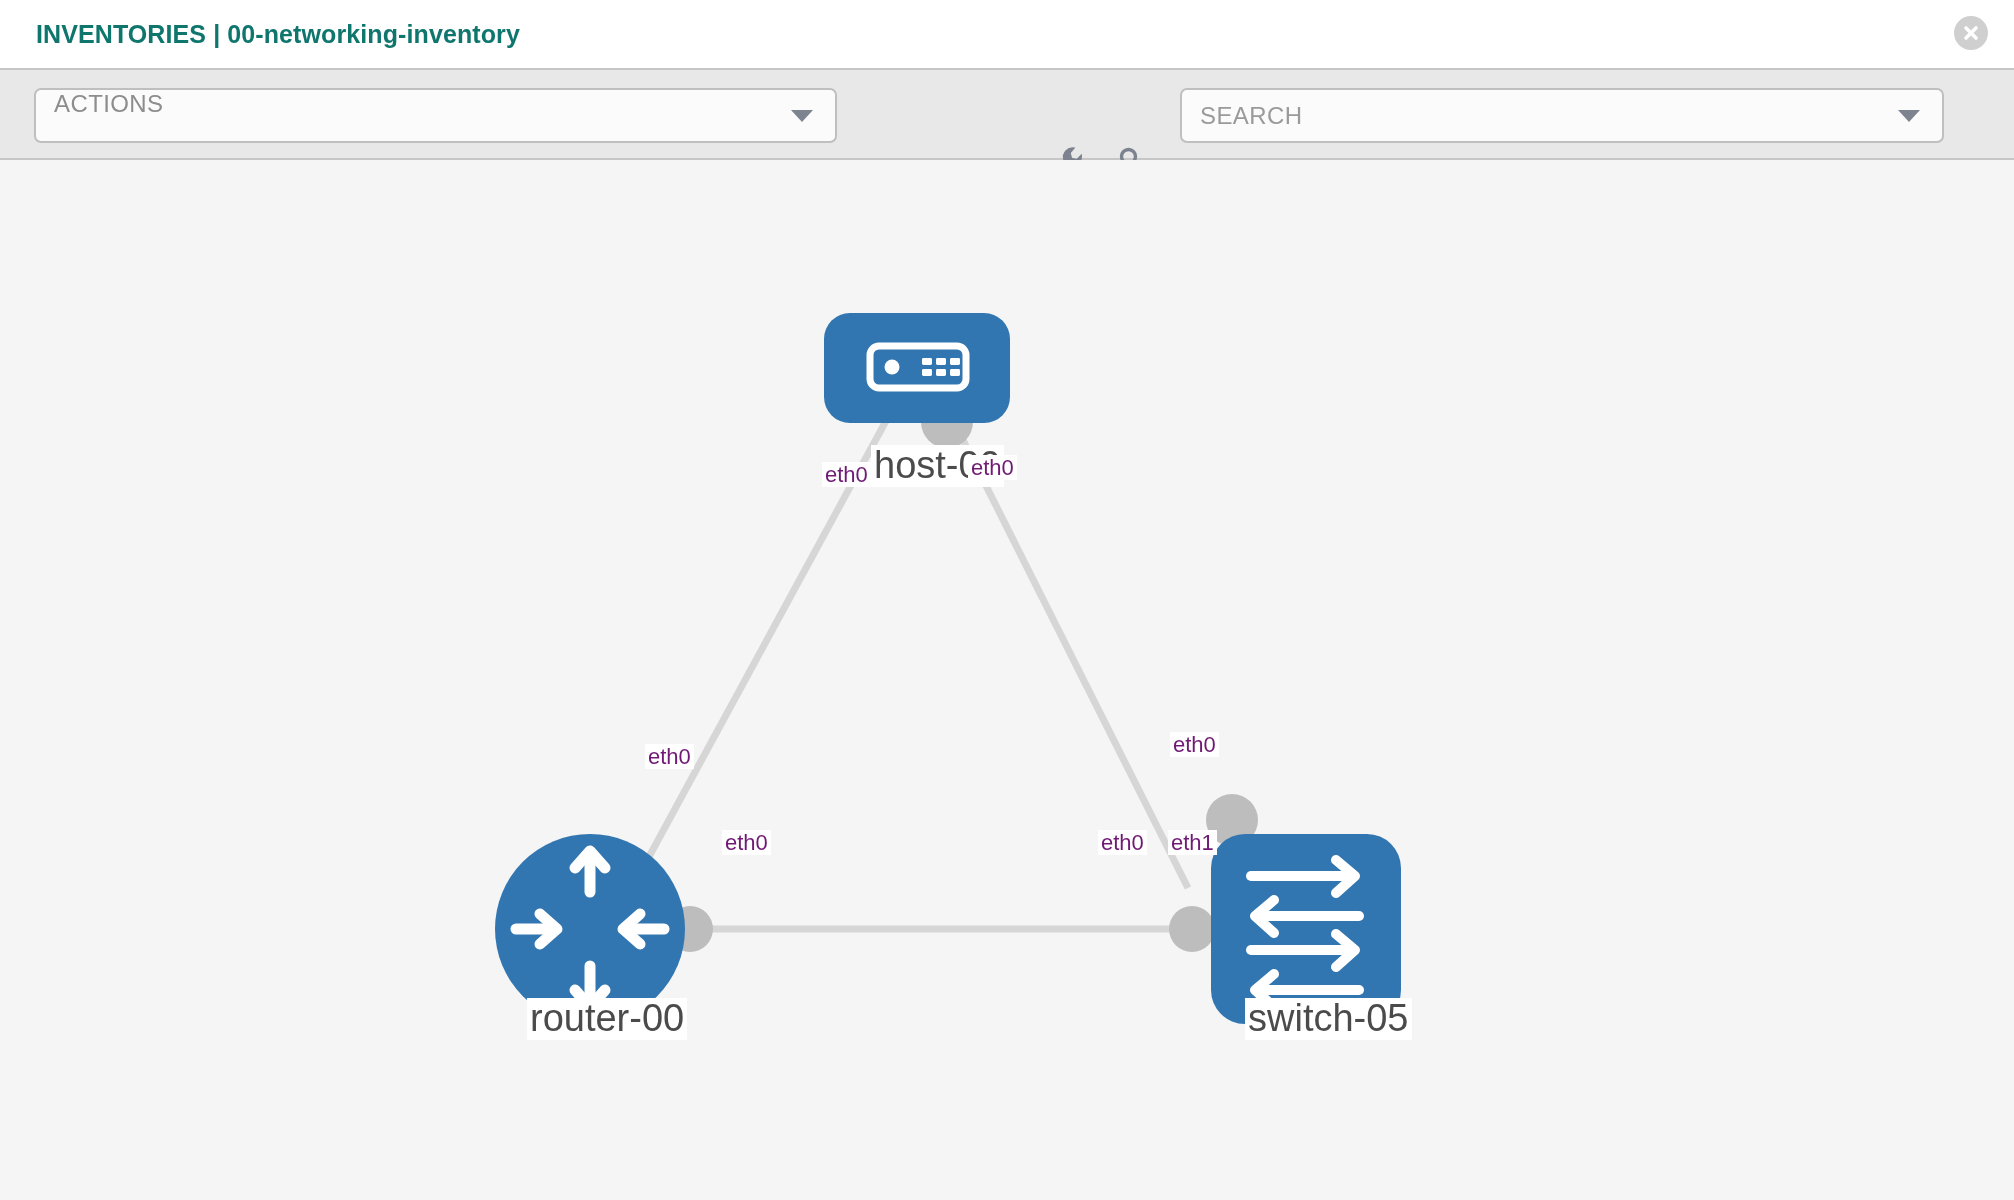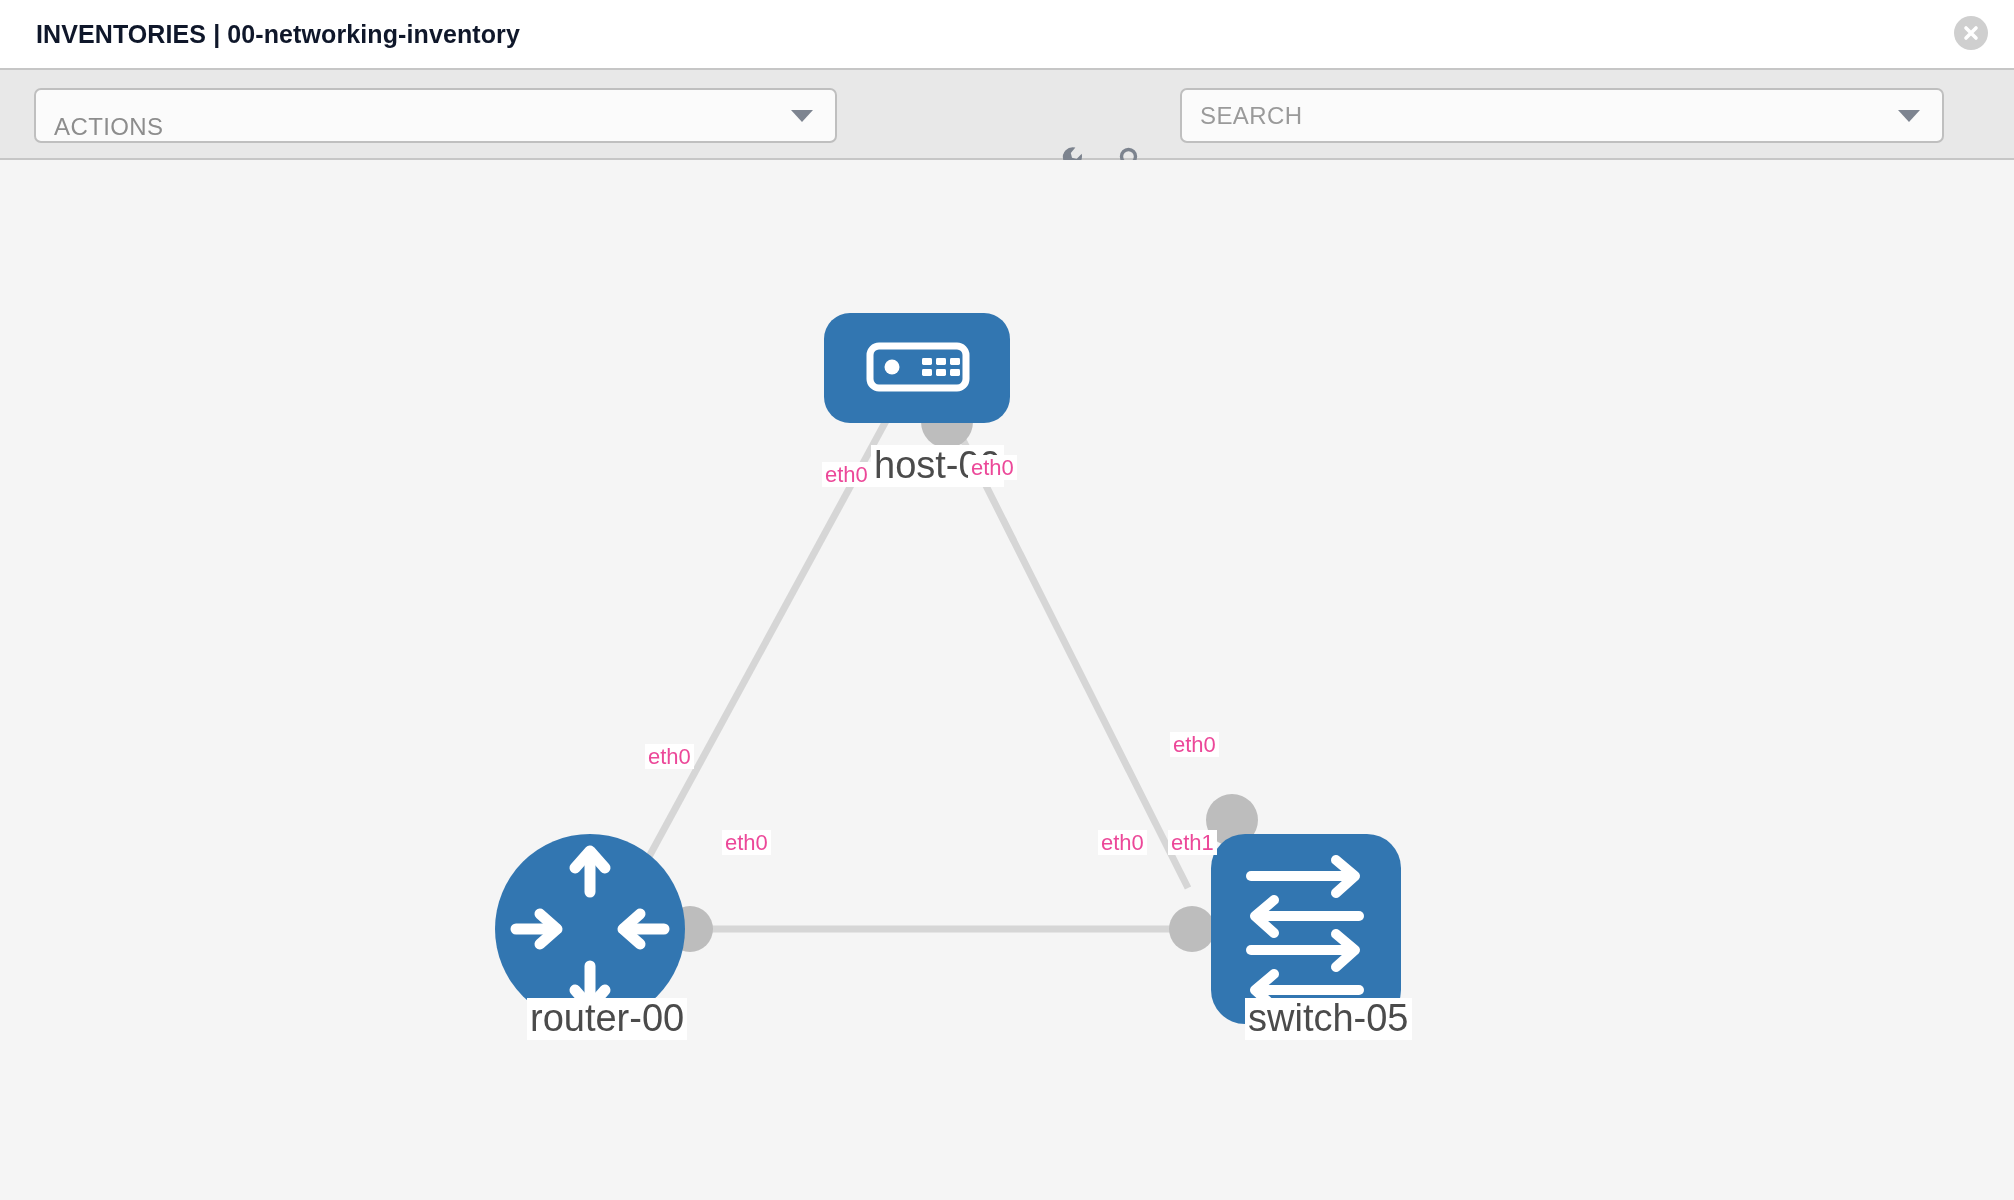--- a/index.html
+++ b/index.html
@@ -25,21 +25,21 @@
     left: 0; top: 0;
     width: 2014px; height: 68px;
     background: #ffffff;
     display: flex;
     align-items: center;
   }
   .page-title {
     margin-left: 36px;
     font-size: 25px;
     font-weight: bold;
-    color: #0f172a;
+    color: #0f766e;
     letter-spacing: 0.1px;
     white-space: nowrap;
   }
   .close-btn {
     position: absolute;
     right: 26px; top: 16px;
     width: 34px; height: 34px;
     border-radius: 50%;
     background: #cfcfcf;
     display: flex;
@@ -60,21 +60,21 @@
   }
 
   .actions-select {
     position: absolute;
     left: 34px; top: 18px;
     width: 803px; height: 55px;
     background: #fbfbfb;
     border: 2px solid #bfbfbf;
     border-radius: 7px;
     display: flex;
-    align-items: flex-end;
+    align-items: flex-start;
     cursor: pointer;
   }
   .actions-select .label {
     margin-left: 18px;
     font-size: 24px;
     color: #8d8d8d;
     letter-spacing: 0.4px;
   }
   .caret {
     position: absolute;
@@ -142,21 +142,21 @@
     white-space: nowrap;
     line-height: 1.05;
   }
   .nlabel.node-name {
     font-size: 38px;
     padding: 1px 3px;
   }
   .nlabel.if-name {
     font-size: 22px;
     padding: 1px 3px;
-    color: #ec4899;
+    color: #701a75;
   }
 
   
   .zoom-panel {
     position: absolute;
     left: 1622px; top: 1082px;
     width: 392px; height: 118px;
     background: #ffffff;
     border: 2px solid #c2c2c2;
     border-right: none;

